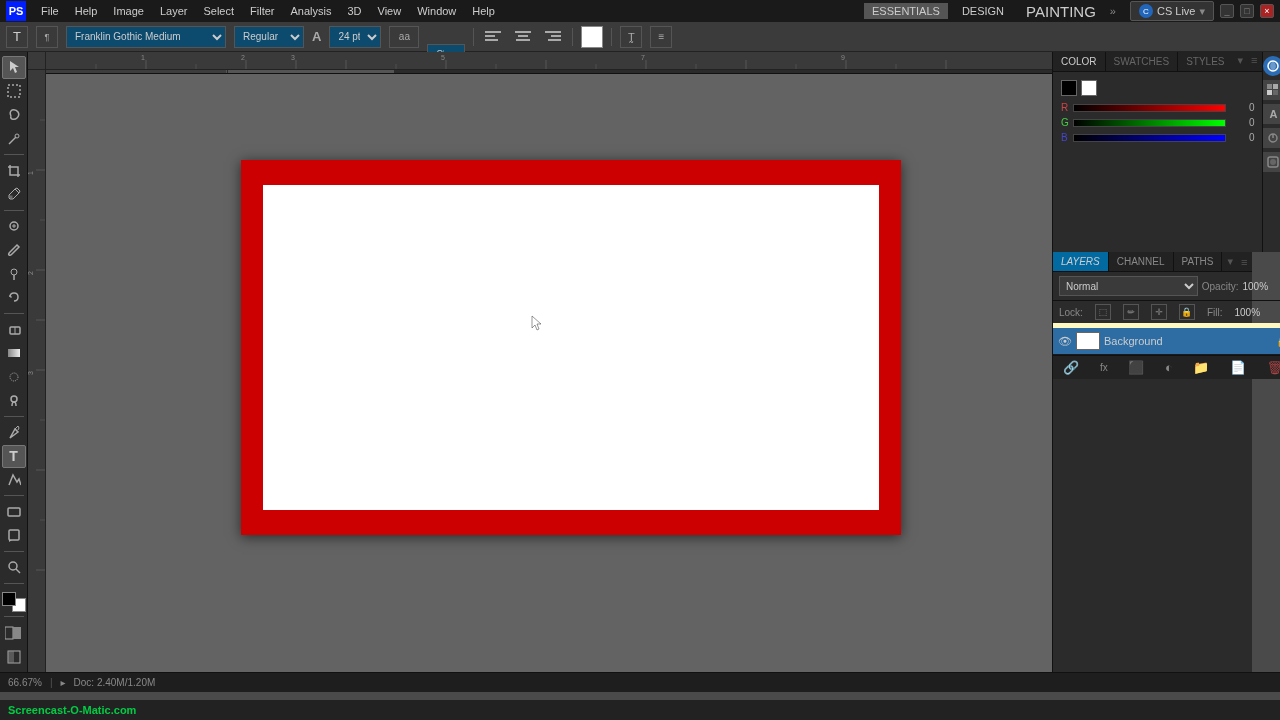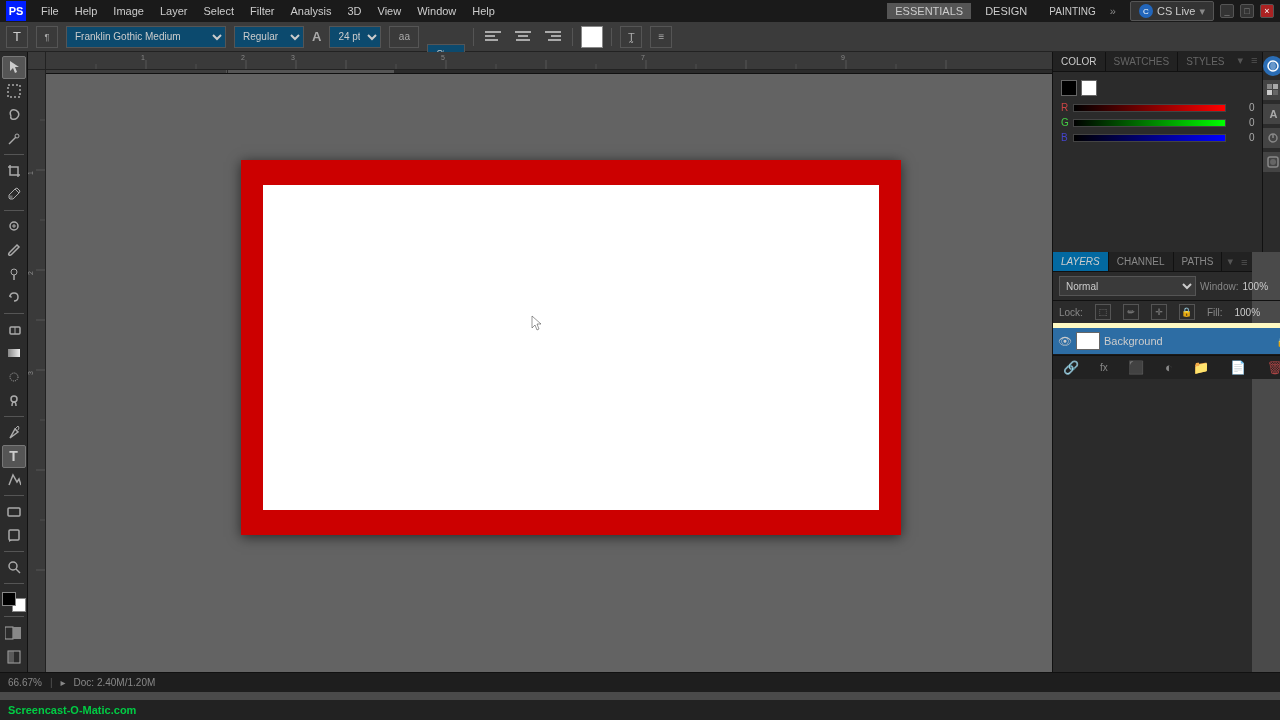--- a/index.html
+++ b/index.html
@@ -262,21 +262,21 @@
       <span class="menu-item">3D</span>
       <span class="menu-item">View</span>
       <span class="menu-item">Window</span>
       <span class="menu-item">Help</span>
     </div>
   </div>
   <div id="titlebar-right">
 
     <span style="padding:2px 8px;color:#ccc;font-size:11px;background:#555;cursor:pointer;">ESSENTIALS</span>
     <span style="padding:2px 8px;color:#ccc;font-size:11px;cursor:pointer;">DESIGN</span>
-    <span style="padding:2px 8px;color:#ccc;font-size:10px;cursor:pointer;">PAINTING</span>
+    <span style="padding:2px 8px;color:#ccc;font-size:15px;cursor:pointer;">PAINTING</span>
     <span style="color:#888;font-size:11px;cursor:pointer;">»</span>
     <div class="cs-live-btn">
       <div class="cs-icon">C</div>
       <span>CS Live</span>
       <span style="color:#888;">▾</span>
     </div>
     <div class="win-ctrl">_</div>
     <div class="win-ctrl">□</div>
     <div class="win-ctrl" style="background:#aa2222;color:white;">×</div>
   </div>
@@ -649,21 +649,21 @@
           <span style="color:#555;cursor:pointer;font-size:11px;padding:0 3px;">≡</span>
         </div>
       </div>
 
       <div style="display:flex;height:calc(100% - 24px);">
         <div style="flex:1;">
           <div id="layers-options">
             <select id="blend-mode-select">
               <option>Normal</option>
             </select>
-            <span id="opacity-label">Window:</span>
+            <span id="opacity-label">Opacity:</span>
             <span id="opacity-value">100%</span>
             <span style="color:#555;font-size:12px;cursor:pointer;">▸</span>
           </div>
           <div id="layers-lock">
             <span>Lock:</span>
             <div class="lock-icon">⬚</div>
             <div class="lock-icon">✏</div>
             <div class="lock-icon">✛</div>
             <div class="lock-icon">🔒</div>
             <span id="fill-label">Fill:</span>

